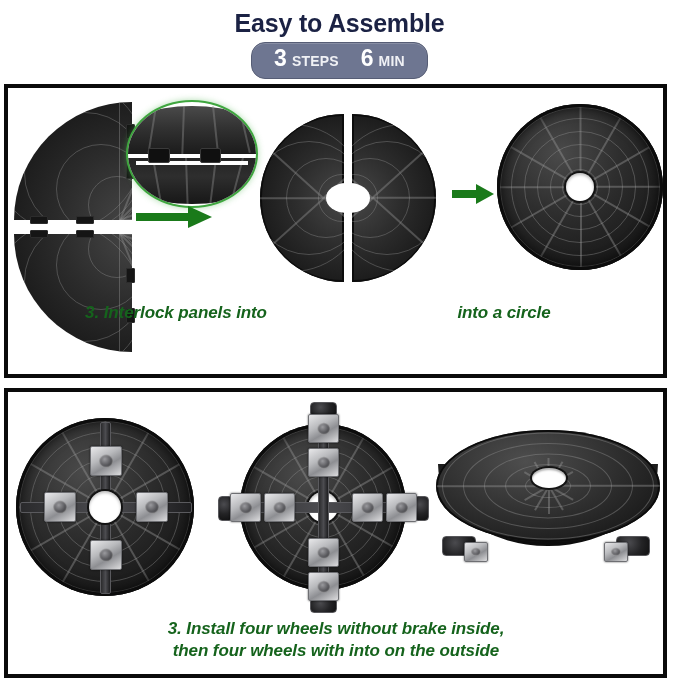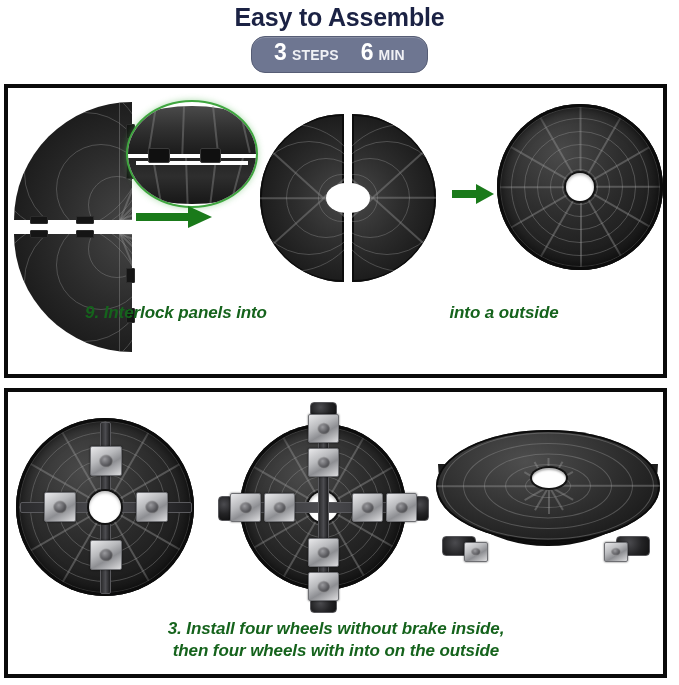--- a/index.html
+++ b/index.html
@@ -12,21 +12,21 @@
     height: 685px;
     font-family: "Liberation Sans", sans-serif;
     overflow: hidden;
     position: relative;
   }
 
   
   .header {
     width: 679px;
     text-align: center;
-    padding-top: 2px;
+    padding-top: 8px;
   }
   .page-title {
     font-size: 25px;
     font-weight: bold;
     color: #1b2244;
     letter-spacing: -0.2px;
     line-height: 30px;
     margin: 0;
   }
   .badge {
@@ -397,24 +397,24 @@
           <div class="spoke" style="height:84px; transform: rotate(270deg);"></div>
           <div class="spoke" style="height:84px; transform: rotate(300deg);"></div>
           <div class="spoke" style="height:84px; transform: rotate(330deg);"></div>
         </div>
       </div>
       <div class="rim"></div>
       <div class="hub" style="width:28px; height:28px;"></div>
     </div>
 
     <div class="caption" style="left:10px; top:214px; width:316px;">
-      <div>9. Interlock panels into</div>
+      <div>3. Interlock panels into</div>
     </div>
     <div class="caption" style="left:340px; top:214px; width:312px;">
-      <div>into a outside</div>
+      <div>into a circle</div>
     </div>
 
   </div>
 </div>
 
 <div class="panel" id="panel-bottom">
   <div class="stage">
 
     <div class="fig" style="left:8px; top:26px; width:178px; height:178px;">
       <div class="disc-face">

